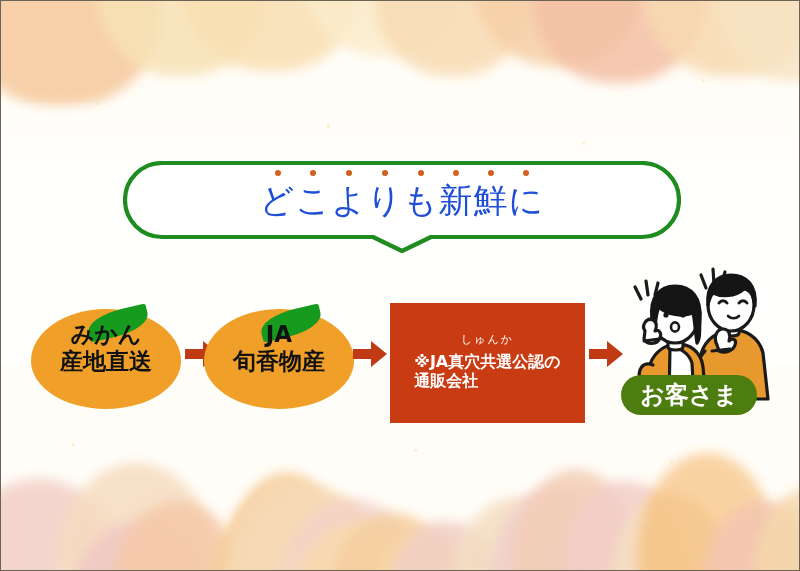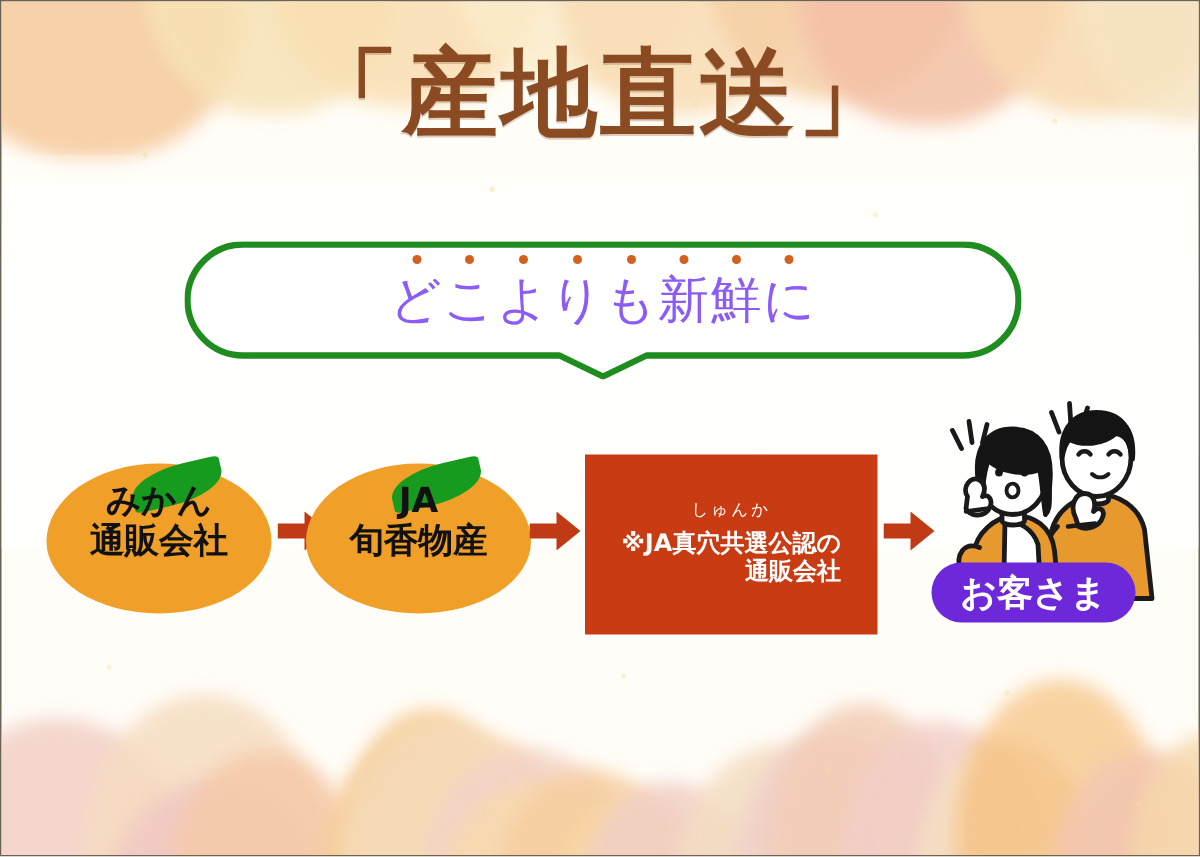--- a/index.html
+++ b/index.html
@@ -68,21 +68,21 @@
   .bubble-svg{position:absolute;left:0;top:0;}
   .bubble-inner{
     position:absolute;left:0;top:0;width:558px;height:78px;
     display:flex;align-items:center;justify-content:center;
   }
   .bubble-text{
     display:flex;align-items:center;
     font-family:"DejaVu Sans","Liberation Sans",sans-serif;
     font-size:34px;
     line-height:1;
-    color:#8b5cf6;
+    color:#1d4ed8;
     letter-spacing:1px;
     white-space:nowrap;
   }
   .emph{position:relative;display:inline-block;}
   .emph::before{
     content:"";
     position:absolute;top:-13px;left:50%;
     transform:translateX(-50%);
     width:6px;height:6px;border-radius:50%;
     background:#d2601f;
@@ -144,29 +144,29 @@
   }
   .company-name{
     font-family:"DejaVu Sans","Liberation Sans",sans-serif;
     font-weight:700;font-size:30px;line-height:1.05;color:#ffffff;
     letter-spacing:1px;white-space:nowrap;
   }
   .company-note{
     margin-top:5px;
     font-family:"DejaVu Sans","Liberation Sans",sans-serif;
     font-weight:700;font-size:16px;line-height:1.2;color:#ffffff;
-    text-align:right;white-space:pre-line;letter-spacing:0px;
+    text-align:left;white-space:pre-line;letter-spacing:0px;
   }
 
   
   #customers{position:absolute;left:612px;top:-10px;width:175px;height:175px;}
   #customers svg{position:absolute;left:0;top:0;}
   #customer-pill{
     position:absolute;left:8px;top:116px;width:136px;height:40px;
-    background:#6d28d9;border-radius:20px;
+    background:#4d7c0f;border-radius:20px;
     display:flex;align-items:center;justify-content:center;
   }
   .pill-label{
     font-family:"DejaVu Sans","Liberation Sans",sans-serif;
     font-weight:700;font-size:24px;line-height:1;color:#ffffff;
     letter-spacing:0px;white-space:nowrap;
   }
 </style>
 </head>
 <body>
@@ -205,40 +205,39 @@
     <div class="blob" style="left:560px;top:480px;width:130px;height:175px;background:#f2cec8;"></div>
     <div class="blob" style="left:610px;top:492px;width:120px;height:165px;background:#f6e0c3;"></div>
     <div class="blob" style="left:636px;top:452px;width:140px;height:190px;background:#f6b96f;opacity:.62;"></div>
     <div class="blob" style="left:700px;top:500px;width:125px;height:160px;background:#f3c6b2;"></div>
     <div class="blob" style="left:752px;top:488px;width:110px;height:170px;background:#f6d7ab;"></div>
 
     <div class="bg-fade"></div>
     <div class="sparkle-layer"></div>
   </div>
 
-  <div class="title">「産地直送」</div>
 
   <div class="bubble-wrap">
     <svg class="bubble-svg" width="558" height="92" viewBox="0 0 558 92">
       <path d="M39 2 H519 A37 37 0 0 1 519 76 H308 L279 90 L250 76 H39 A37 37 0 0 1 39 2 Z" fill="#ffffff" stroke="#1f8c1f" stroke-width="4.2" stroke-linejoin="round"></path>
     </svg>
     <div class="bubble-inner">
       <div class="bubble-text">
         <span id="emph-target"><span class="emph">ど</span><span class="emph">こ</span><span class="emph">よ</span><span class="emph">り</span><span class="emph">も</span><span class="emph">新</span><span class="emph">鮮</span><span class="emph">に</span></span>
       </div>
     </div>
   </div>
 
   <div class="flow">
 
     <div class="orange" id="orange-farmer">
       <div class="body"></div>
       <div class="leaf"></div>
       <div class="label">みかん
-通販会社</div>
+産地直送</div>
     </div>
 
     <div class="arrow" id="arrow-1">
       <svg width="34" height="26" viewBox="0 0 34 26">
         <path d="M0 8 H18 V0 L34 13 L18 26 V18 H0 Z" fill="#c13a16"></path>
       </svg>
     </div>
 
     <div class="orange" id="orange-ja">
       <div class="body"></div>

